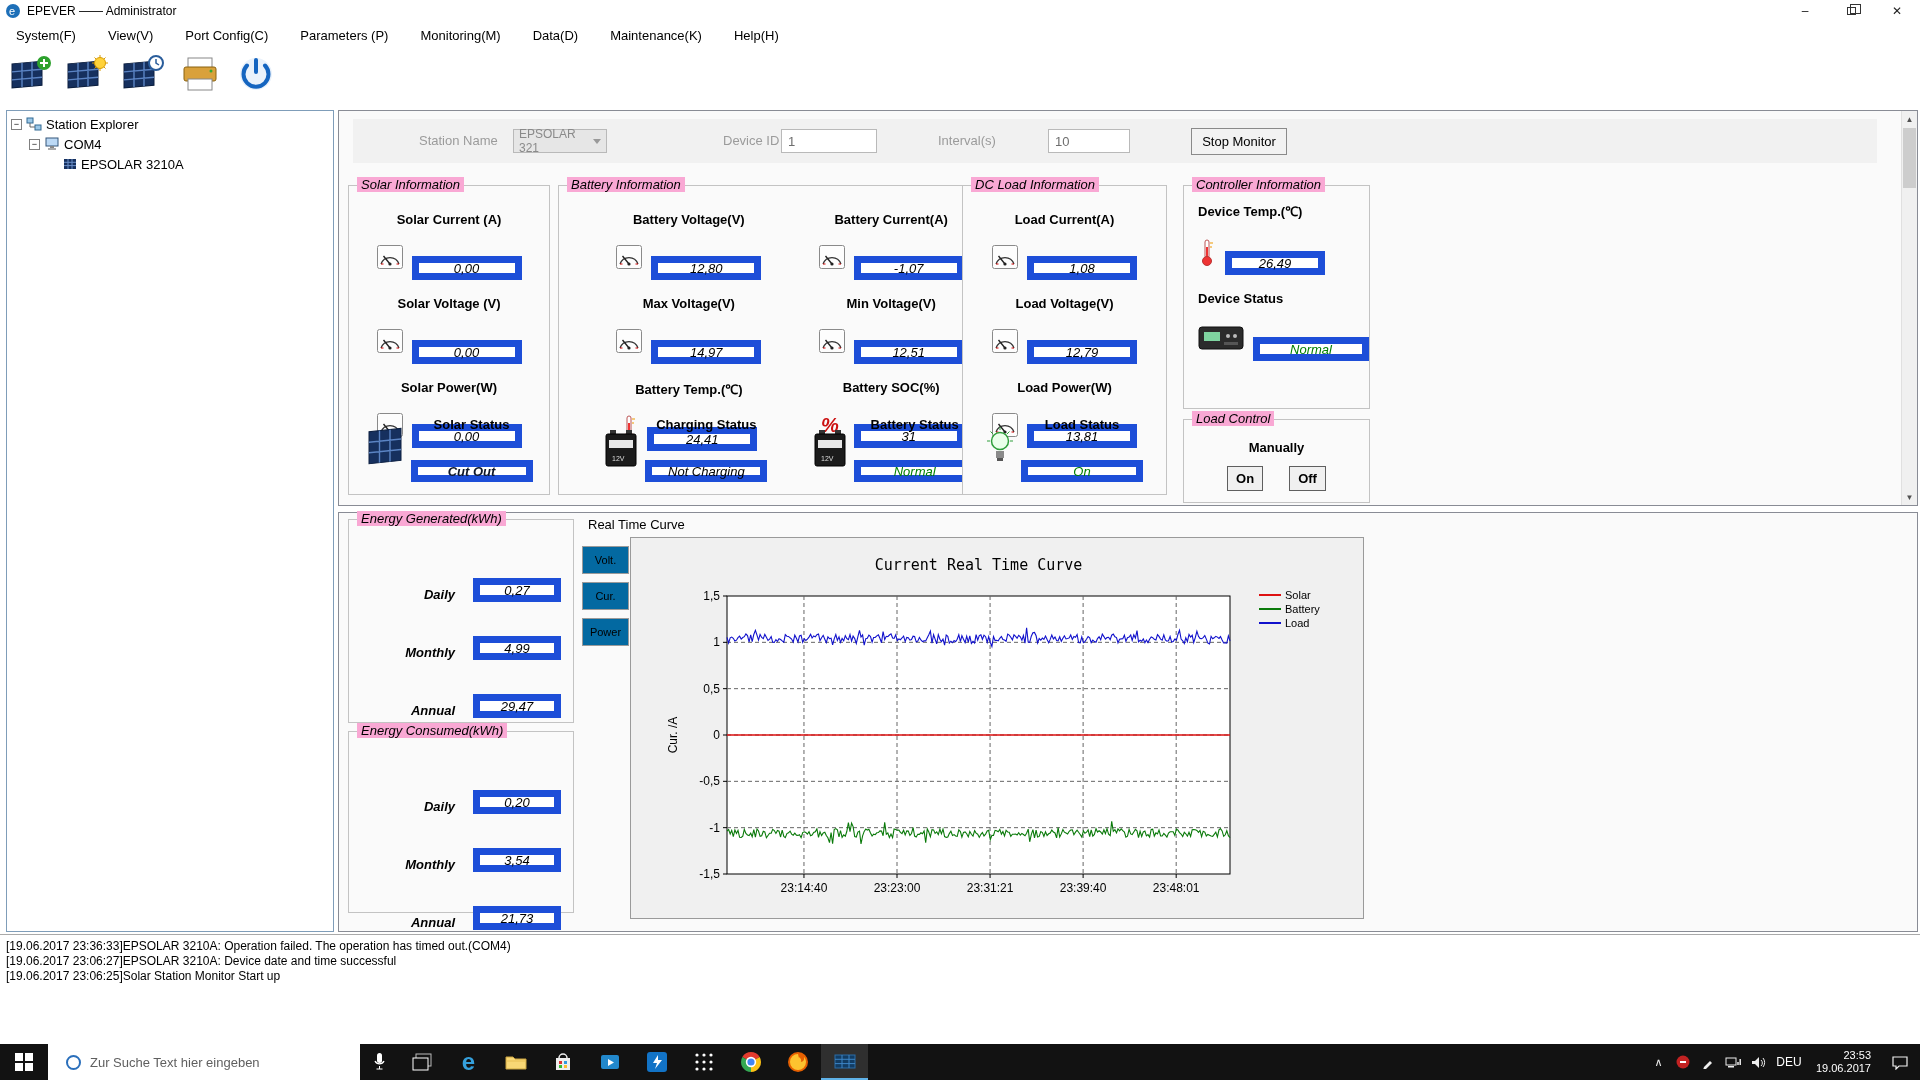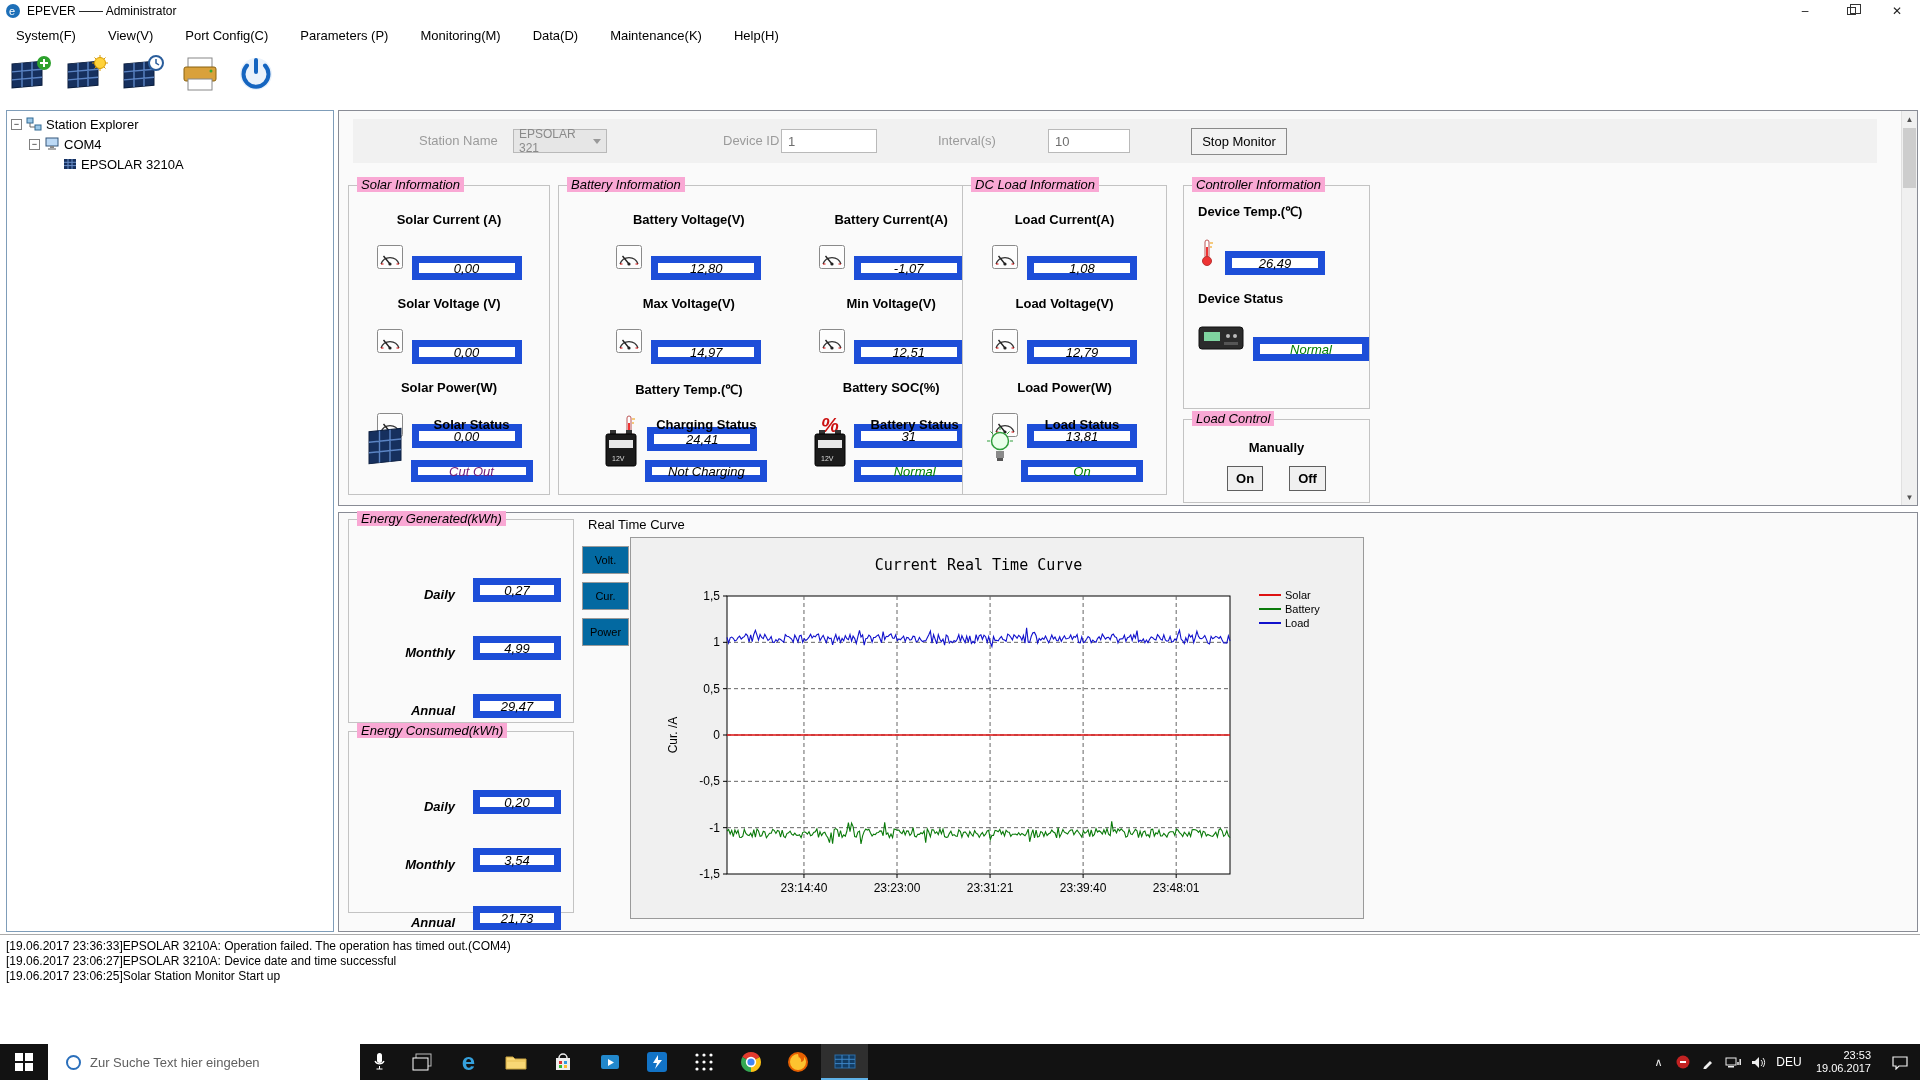--- a/index.html
+++ b/index.html
@@ -341,21 +341,21 @@
           <div class="statuses">
             <div class="sblock">
               <span class="sicon"><svg width="38" height="46">
                   <g transform="translate(1,5) skewY(-6)">
                     <rect x="2" y="2" width="32" height="32" fill="#16305e" stroke="#0c1f40"></rect>
                     <path d="M2 12.5 h32 M2 23 h32 M12.5 2 v32 M23 2 v32" stroke="#5b84c4" stroke-width="1.4"></path>
                   </g>
                 </svg></span>
               <div class="scol">
                 <div class="slabel">Solar Status</div>
-                <div class="vbox sbox" style="color: #701a75;">Cut Out</div>
+                <div class="vbox sbox" style="color: #0f172a; font-weight: bold;">Cut Out</div>
               </div>
             </div>
           </div>
         </div>
         <div class="groupbox" style="left: 219px; top: 74px; width: 464px; height: 310px;">
           <span class="gtitle">Battery Information</span>
           <div class="cols">
             <div class="fcol">
               <div class="fblock">
                 <div class="flabel">Battery Voltage(V)</div>

